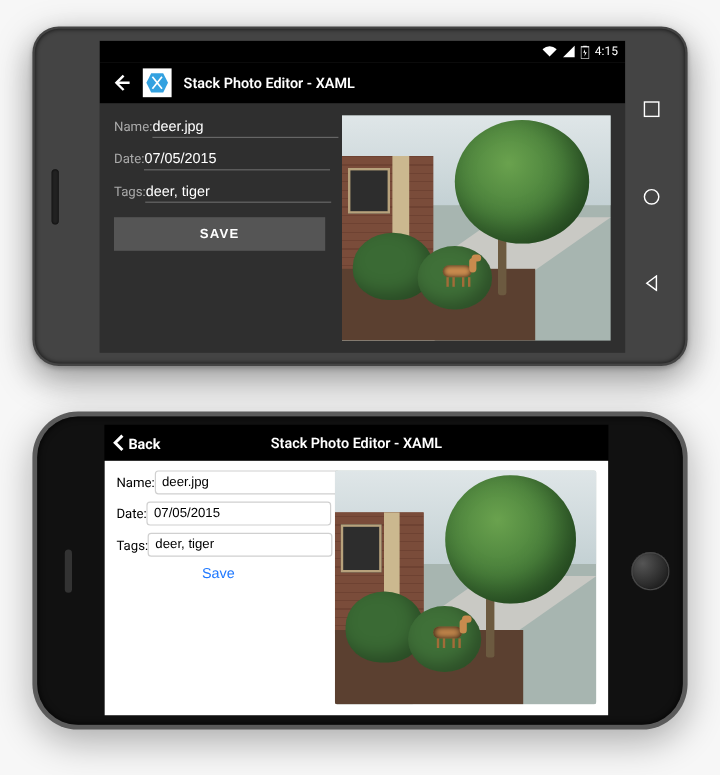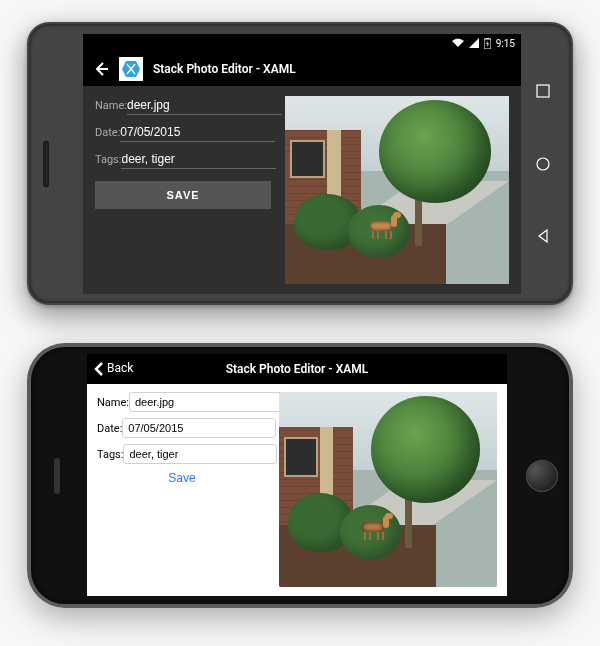--- a/index.html
+++ b/index.html
@@ -38,21 +38,21 @@
   
   .iphone{position:absolute;left:27px;top:343px;width:546px;height:265px;border-radius:38px;background:#5b5b5b;
           box-shadow:0 10px 30px rgba(0,0,0,.3);}
   .iphone .body{position:absolute;left:4px;top:4px;right:4px;bottom:4px;border-radius:34px;background:#111;box-shadow:inset 0 0 6px rgba(0,0,0,.9);}
   .iphone .screen{position:absolute;left:60px;top:11px;width:420px;height:242px;background:#000;overflow:hidden;}
   .iphone .homebtn{position:absolute;right:15px;top:50%;transform:translateY(-50%);width:32px;height:32px;border-radius:50%;
                     background:radial-gradient(circle at 30% 30%,#555,#222 70%);box-shadow:inset 0 0 2px #000, inset 0 0 0 1px #666;}
   .iphone .earpiece{position:absolute;left:27px;top:50%;transform:translateY(-50%);width:6px;height:36px;border-radius:3px;background:#333;}
   
   .iosnav{height:30px;display:flex;align-items:center;justify-content:center;color:#fff;font-size:12px;font-weight:600;position:relative;}
-  .iosnav .back{position:absolute;left:6px;display:flex;align-items:flex-start;cursor:pointer;font-weight:400;}
+  .iosnav .back{position:absolute;left:6px;display:flex;align-items:flex-end;cursor:pointer;font-weight:700;}
   
   .iosbody{background:#fff;height:calc(100% - 30px);display:flex;padding:8px 10px;gap:12px;color:#000;}
   .iosform{width:170px;font-size:11px;}
   .iosrow{display:flex;align-items:center;margin-bottom:6px;}
   .iosrow label{width:42px;}
   .iosrow .field{flex:1;border:1px solid #d0d0d0;border-radius:3px;padding:3px 5px;font-size:11px;outline:none;background:#fff;}
   .iossave{display:block;margin:6px auto 0;background:none;border:none;color:#2079ff;font-size:12px;cursor:pointer;}
   .iosphoto{flex:1;height:195px;position:relative;overflow:hidden;border-radius:2px;}
 
   
@@ -100,21 +100,21 @@
             <path d="M6 9 L0 3 Q6 -2 12 3 Z" fill="#fff"></path>
           </svg>
         <svg width="10" height="10" viewBox="0 0 10 10">
             <path d="M0 10 L10 0 L10 10 Z" fill="#fff"></path>
           </svg>
         <svg width="7" height="11" viewBox="0 0 7 11">
             <rect x="0" y="1" width="7" height="10" fill="none" stroke="#fff"></rect>
             <rect x="2" y="0" width="3" height="1" fill="#fff"></rect>
             <path d="M3.5 3 L2 6 H3.5 L3 9 L5 5.5 H3.5 Z" fill="#fff"></path>
           </svg>
-        <span>9:15</span>
+        <span>4:15</span>
       </div>
       <div class="appbar">
         <span class="back">
           <svg width="16" height="16" viewBox="0 0 16 16">
               <path d="M10 2 L4 8 L10 14" fill="none" stroke="#fff" stroke-width="2"></path>
               <line x1="4" y1="8" x2="15" y2="8" stroke="#fff" stroke-width="2"></line>
             </svg>
         </span>
         <span class="logo">
           <svg width="20" height="20" viewBox="0 0 20 20">

